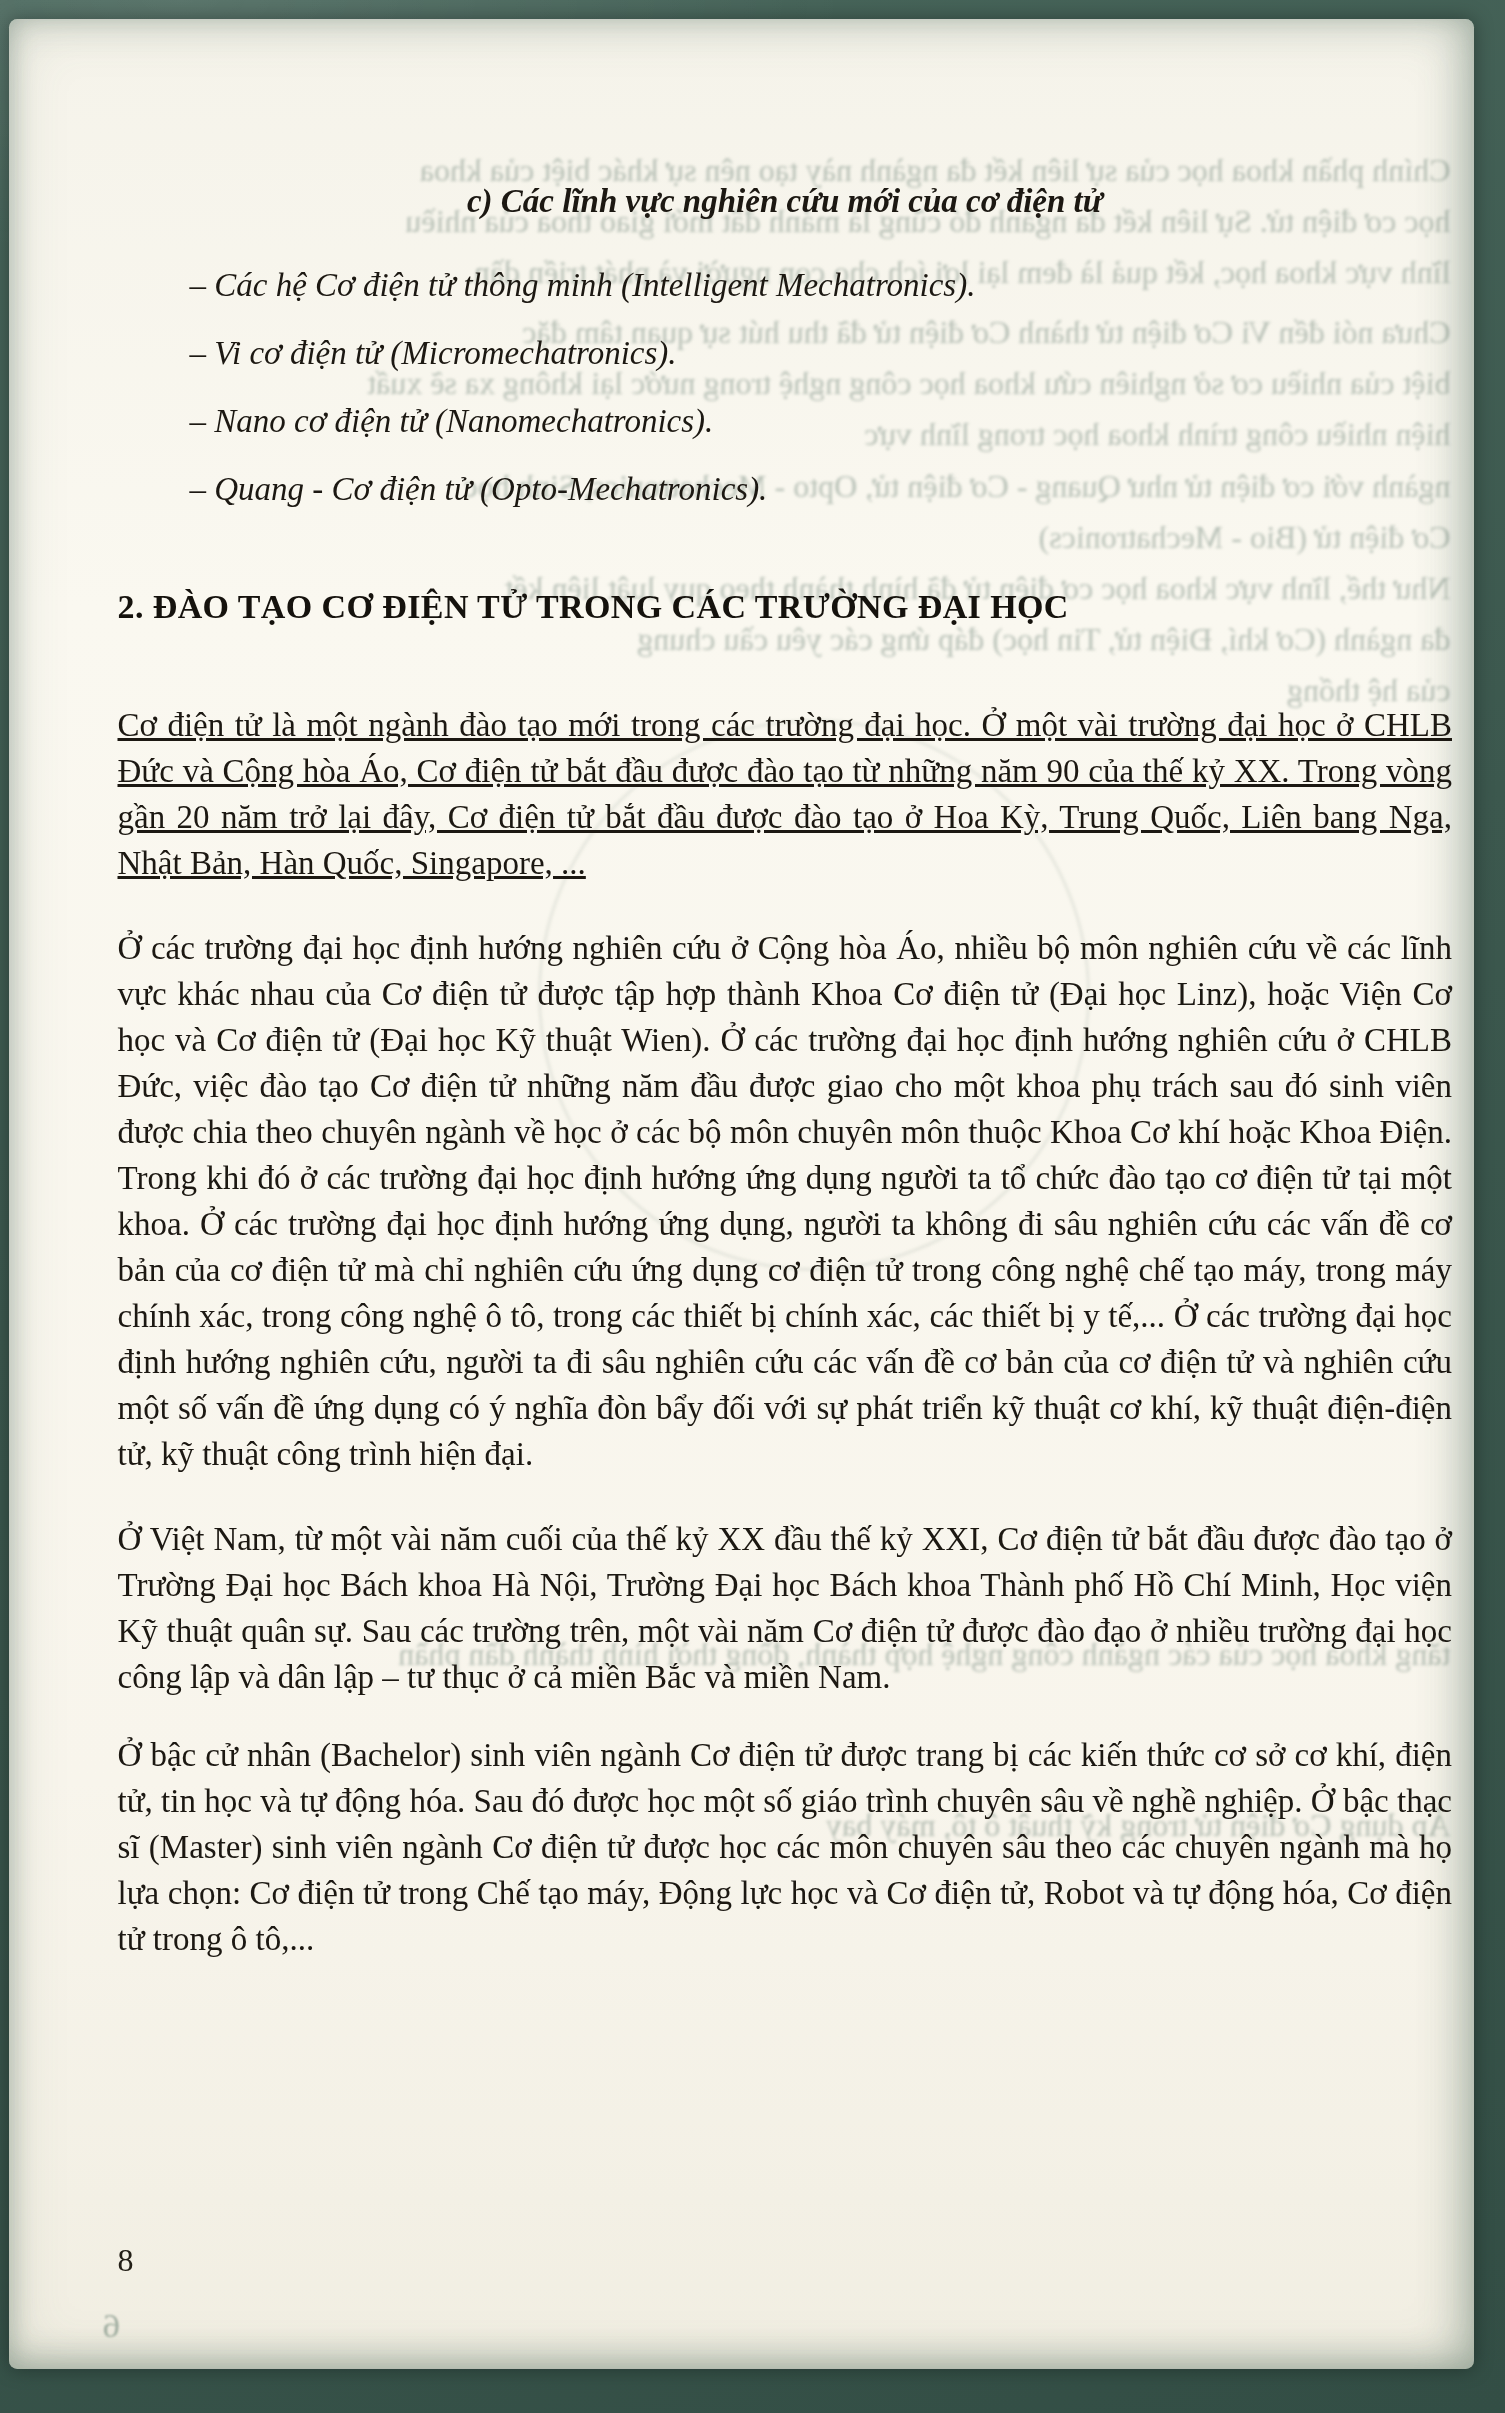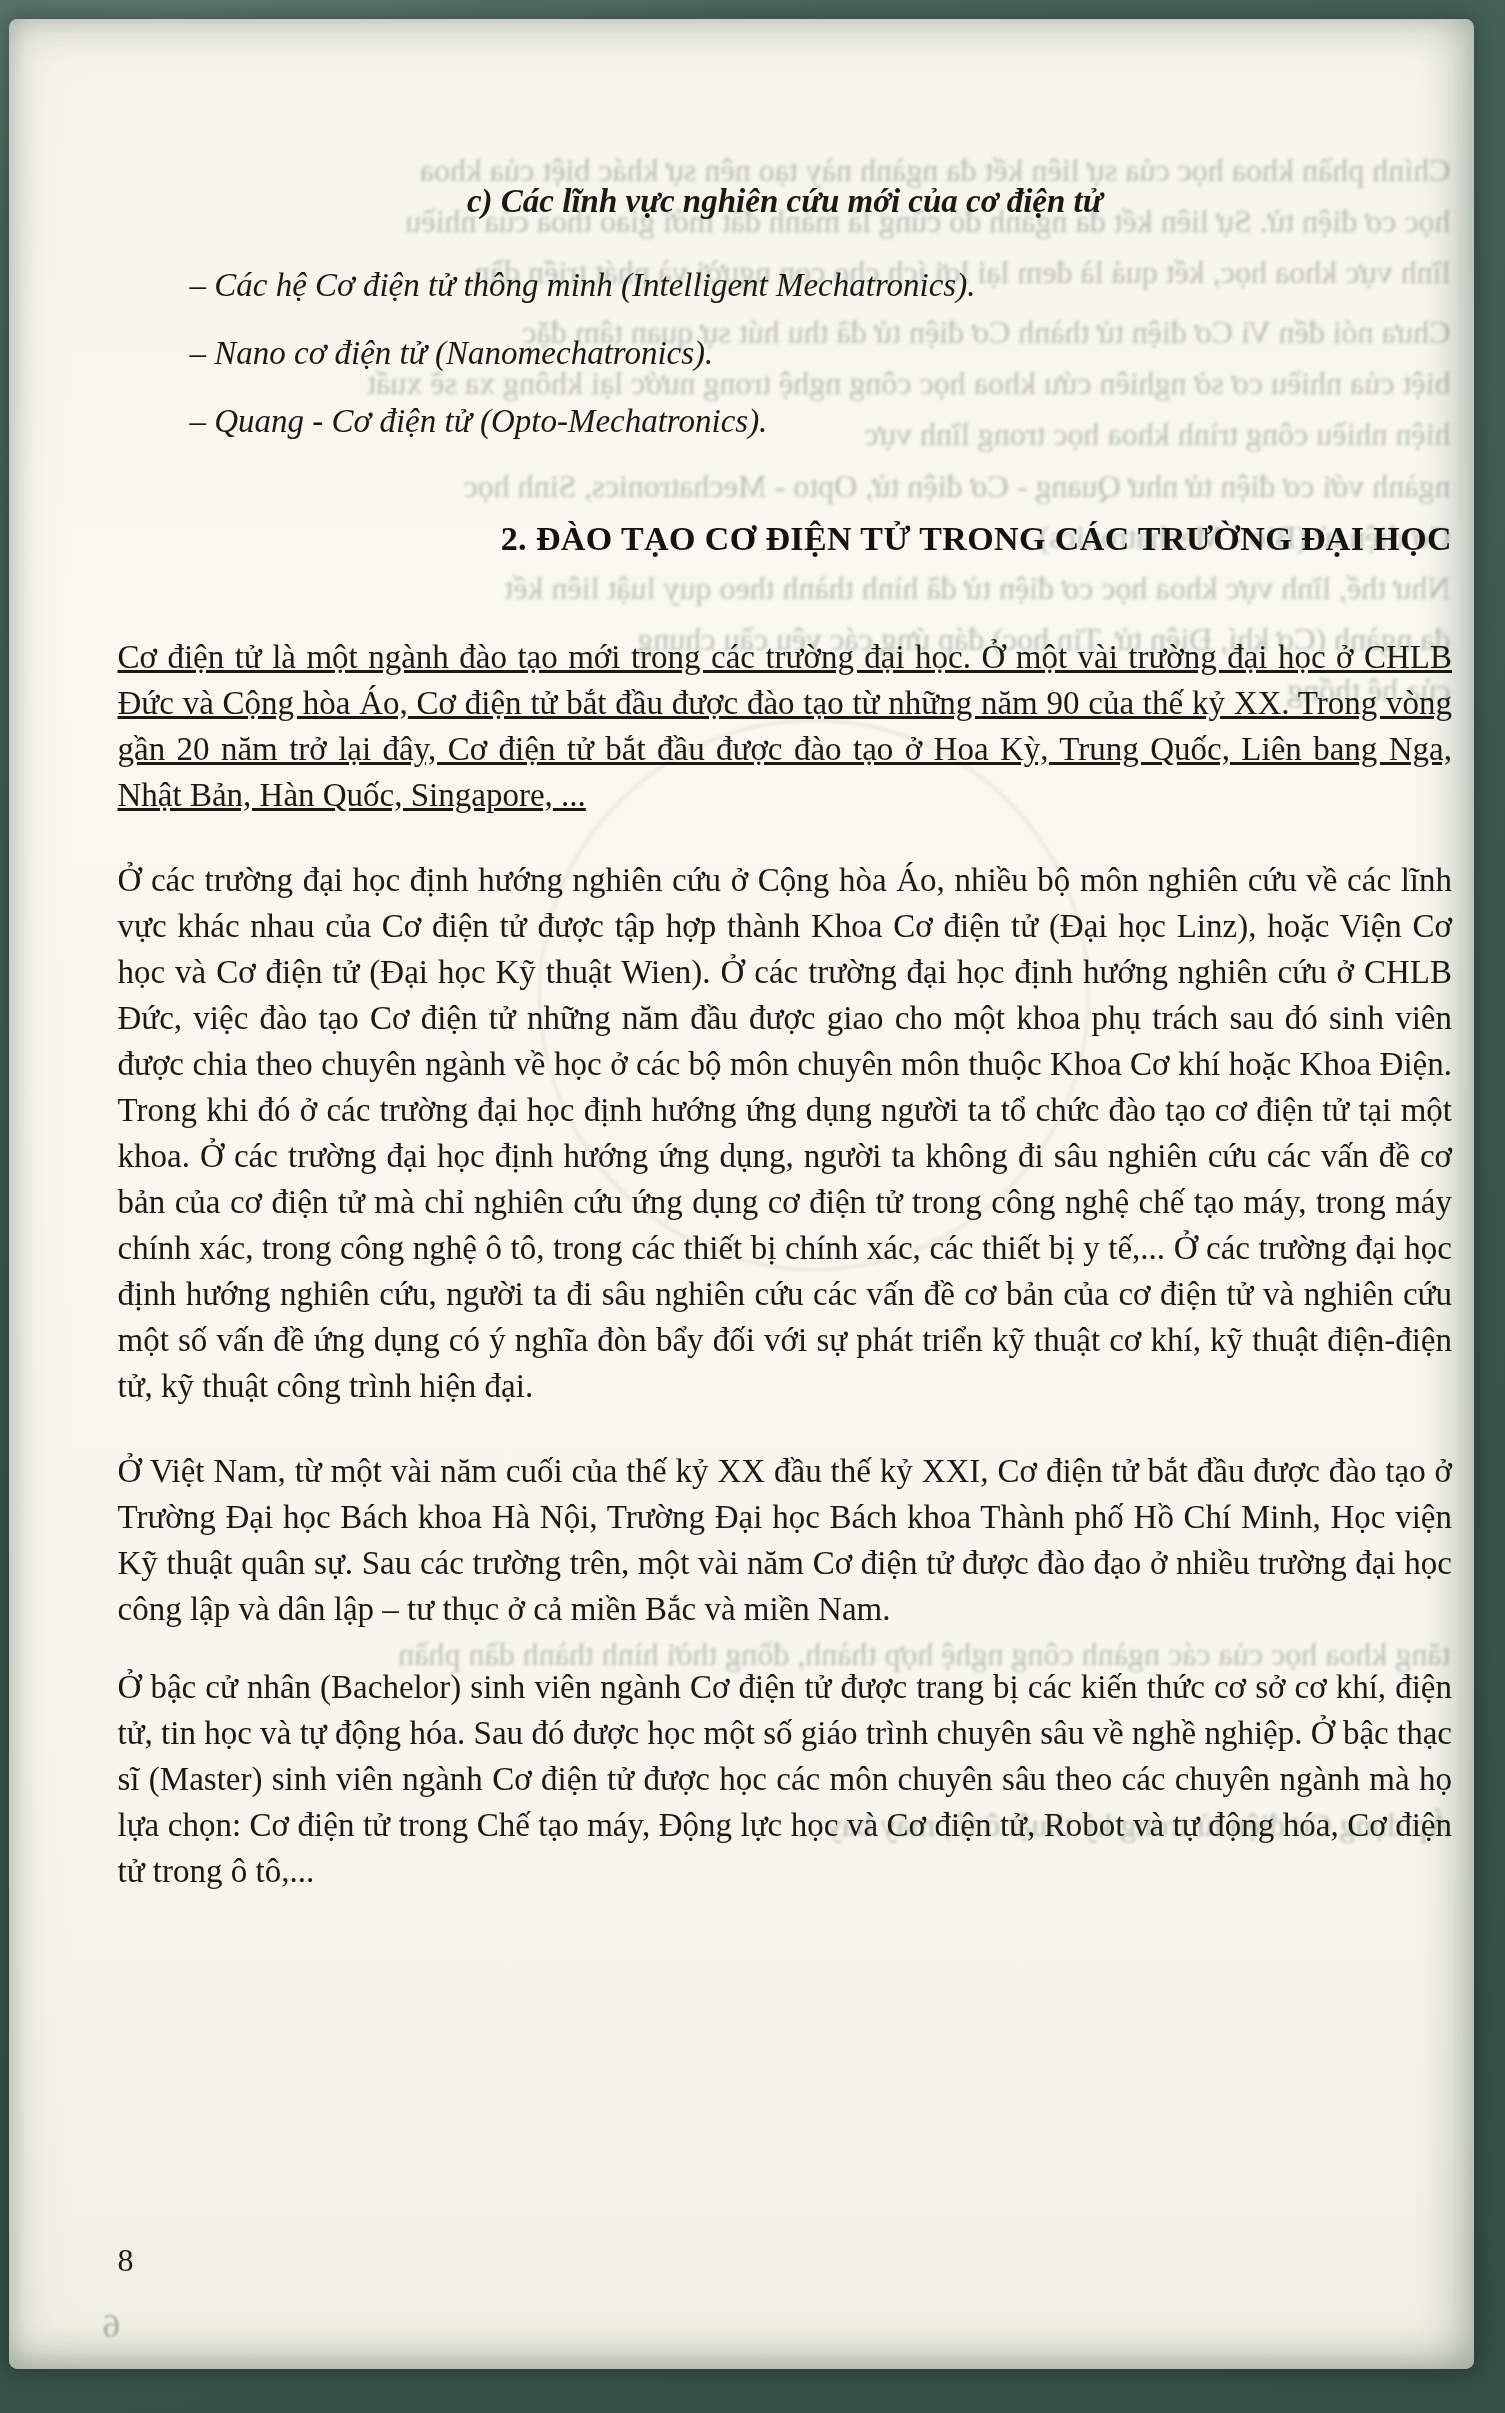--- a/index.html
+++ b/index.html
@@ -86,21 +86,20 @@
   .bullets li {
     margin-bottom: 22px;
   }
   .section-heading {
     margin: 72px 0 0 0;
     font-size: 34px;
     line-height: 46px;
     font-weight: 700;
     letter-spacing: 0.4px;
     color: #15120d;
-    text-align: right;
   }
   .content p {
     margin: 39px 0 0 0;
     text-align: justify;
   }
   .content p.first {
     margin-top: 72px;
     text-decoration: underline;
   }
   .content p.gap-lg {
@@ -147,20 +146,21 @@
     <div class="bl" style="top:1783px">Áp dụng Cơ điện tử trong kỹ thuật ô tô, máy bay</div>
   </div>
 
   <div class="stamp"></div>
 
   <main class="content">
     <h3 class="subheading">c) Các lĩnh vực nghiên cứu mới của cơ điện tử</h3>
 
     <ul class="bullets">
       <li>– Các hệ Cơ điện tử thông minh (Intelligent Mechatronics).</li>
+      <li>– Vi cơ điện tử (Micromechatronics).</li>
       <li>– Nano cơ điện tử (Nanomechatronics).</li>
       <li>– Quang - Cơ điện tử (Opto-Mechatronics).</li>
     </ul>
 
     <h2 class="section-heading">2. ĐÀO TẠO CƠ ĐIỆN TỬ TRONG CÁC TRƯỜNG ĐẠI HỌC</h2>
 
     <p class="first">Cơ điện tử là một ngành đào tạo mới trong các trường đại học. Ở một vài trường đại học ở CHLB Đức và Cộng hòa Áo, Cơ điện tử bắt đầu được đào tạo từ những năm 90 của thế kỷ XX. Trong vòng gần 20 năm trở lại đây, Cơ điện tử bắt đầu được đào tạo ở Hoa Kỳ, Trung Quốc, Liên bang Nga, Nhật Bản, Hàn Quốc, Singapore, ...</p>
     <p>Ở các trường đại học định hướng nghiên cứu ở Cộng hòa Áo, nhiều bộ môn nghiên cứu về các lĩnh vực khác nhau của Cơ điện tử được tập hợp thành Khoa Cơ điện tử (Đại học Linz), hoặc Viện Cơ học và Cơ điện tử (Đại học Kỹ thuật Wien). Ở các trường đại học định hướng nghiên cứu ở CHLB Đức, việc đào tạo Cơ điện tử những năm đầu được giao cho một khoa phụ trách sau đó sinh viên được chia theo chuyên ngành về học ở các bộ môn chuyên môn thuộc Khoa Cơ khí hoặc Khoa Điện. Trong khi đó ở các trường đại học định hướng ứng dụng người ta tổ chức đào tạo cơ điện tử tại một khoa. Ở các trường đại học định hướng ứng dụng, người ta không đi sâu nghiên cứu các vấn đề cơ bản của cơ điện tử mà chỉ nghiên cứu ứng dụng cơ điện tử trong công nghệ chế tạo máy, trong máy chính xác, trong công nghệ ô tô, trong các thiết bị chính xác, các thiết bị y tế,... Ở các trường đại học định hướng nghiên cứu, người ta đi sâu nghiên cứu các vấn đề cơ bản của cơ điện tử và nghiên cứu một số vấn đề ứng dụng có ý nghĩa đòn bẩy đối với sự phát triển kỹ thuật cơ khí, kỹ thuật điện-điện tử, kỹ thuật công trình hiện đại.</p>
     <p class="gap-lg">Ở Việt Nam, từ một vài năm cuối của thế kỷ XX đầu thế kỷ XXI, Cơ điện tử bắt đầu được đào tạo ở Trường Đại học Bách khoa Hà Nội, Trường Đại học Bách khoa Thành phố Hồ Chí Minh, Học viện Kỹ thuật quân sự. Sau các trường trên, một vài năm Cơ điện tử được đào đạo ở nhiều trường đại học công lập và dân lập – tư thục ở cả miền Bắc và miền Nam.</p>
     <p class="gap-sm">Ở bậc cử nhân (Bachelor) sinh viên ngành Cơ điện tử được trang bị các kiến thức cơ sở cơ khí, điện tử, tin học và tự động hóa. Sau đó được học một số giáo trình chuyên sâu về nghề nghiệp. Ở bậc thạc sĩ (Master) sinh viên ngành Cơ điện tử được học các môn chuyên sâu theo các chuyên ngành mà họ lựa chọn: Cơ điện tử trong Chế tạo máy, Động lực học và Cơ điện tử, Robot và tự động hóa, Cơ điện tử trong ô tô,...</p>

